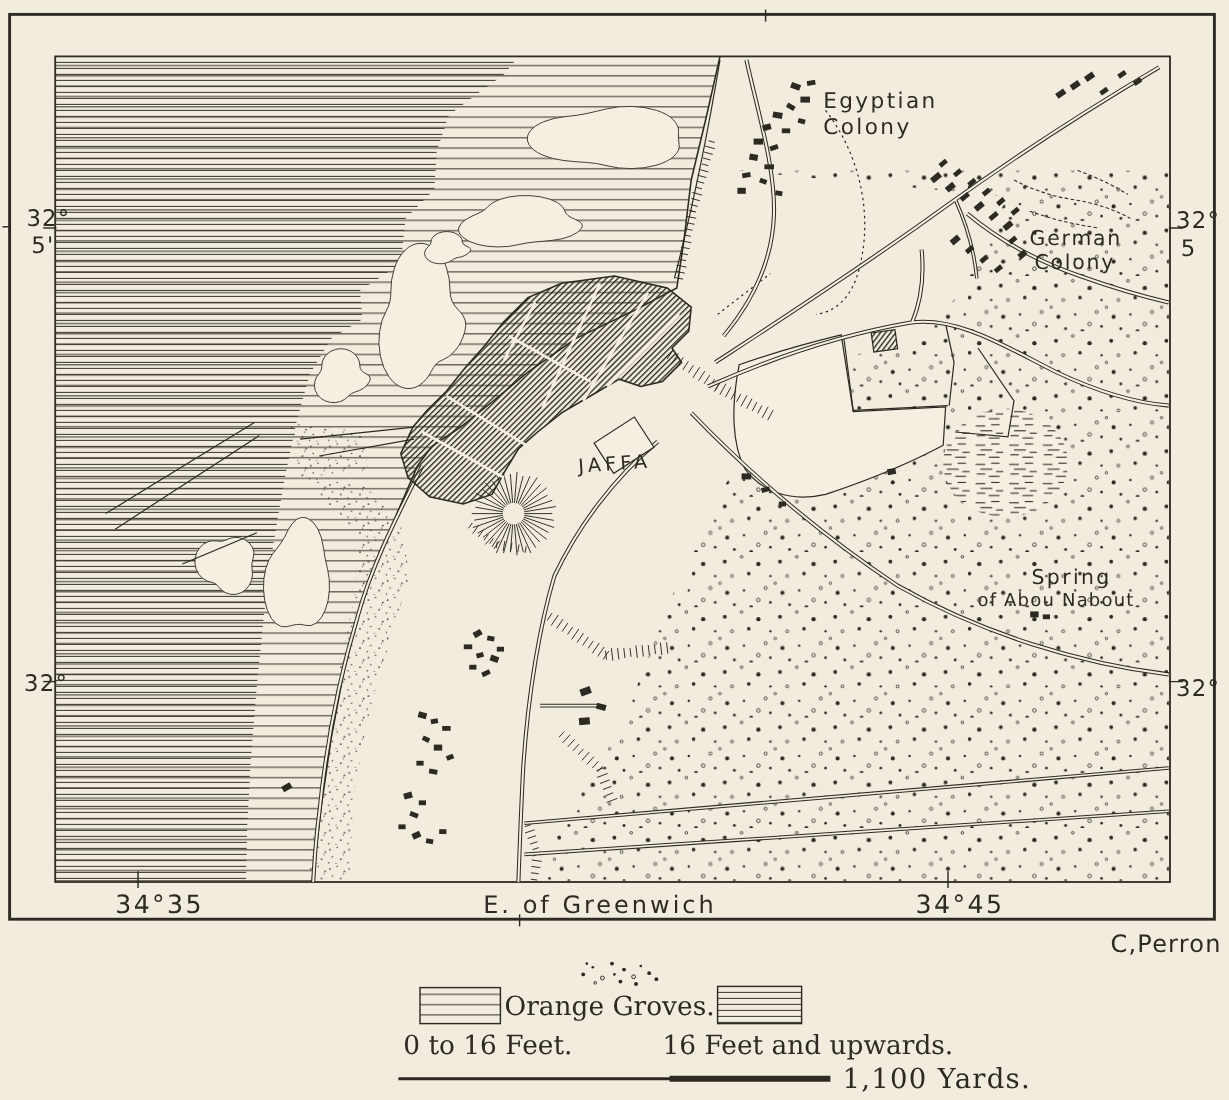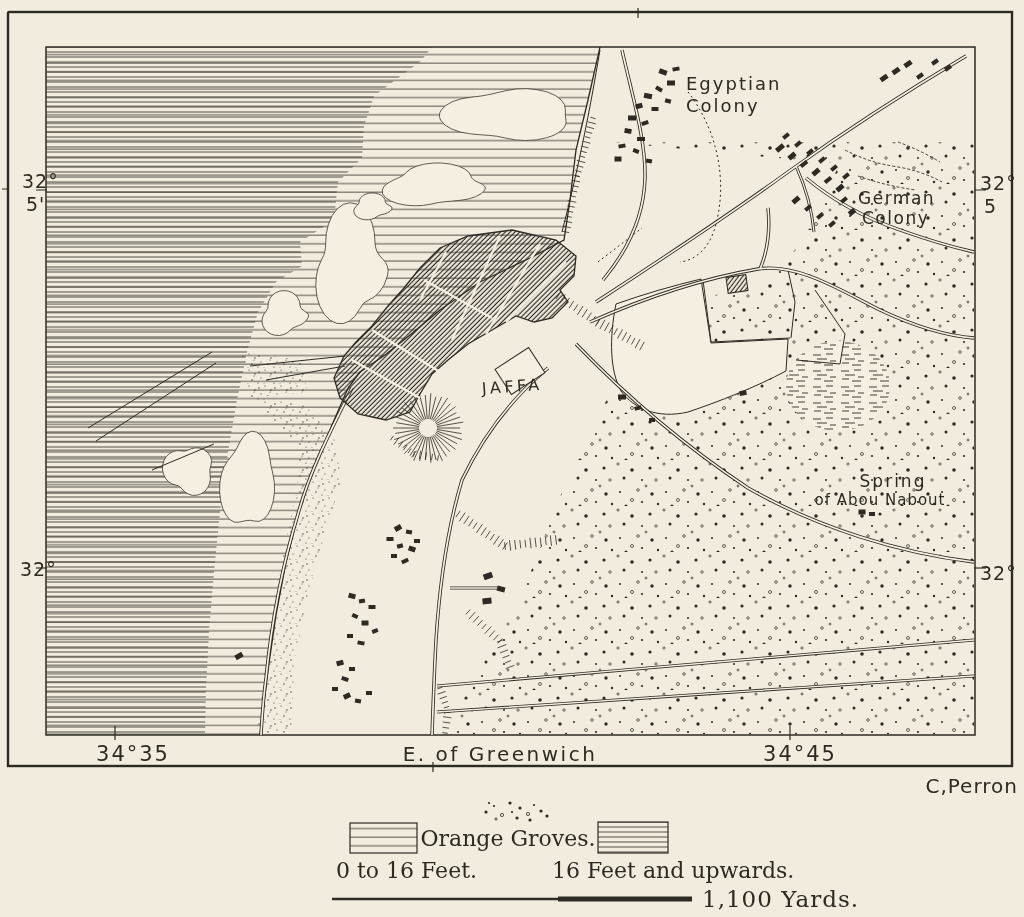--- a/index.html
+++ b/index.html
@@ -1,21 +1,21 @@
 <!DOCTYPE html>
 <html style="--paper: #f1ecde; --paper-map: #f4efe1; --ink: #2d2a23;"><head>
 <meta charset="utf-8">
 <style>
   :root{
     --paper:#f1ecde;
     --paper-map:#f4efe1;
     --ink:#2d2a23;
   }
   html,body{margin:0;padding:0;background:var(--paper);}
-  .stage{position:relative;width:1024px;height:917px;background:var(--paper);overflow:hidden;border-radius:32px;}
+  .stage{position:relative;width:1024px;height:917px;background:var(--paper);overflow:hidden;}
   svg{position:absolute;left:0;top:0;}
   text{fill:var(--ink);}
   .lbl{font-family:"DejaVu Sans",sans-serif;}
   .lbl-colony{font-size:18px;letter-spacing:2px;}
   .lbl-colony2{font-size:17px;letter-spacing:1.5px;}
   .lbl-city{font-size:16px;letter-spacing:3.5px;}
   .lbl-spring1{font-size:17px;letter-spacing:2px;}
   .lbl-spring2{font-size:15px;letter-spacing:1px;}
   .lbl-coord{font-size:19px;letter-spacing:1px;}
   .lbl-lon{font-size:21px;letter-spacing:2px;}

